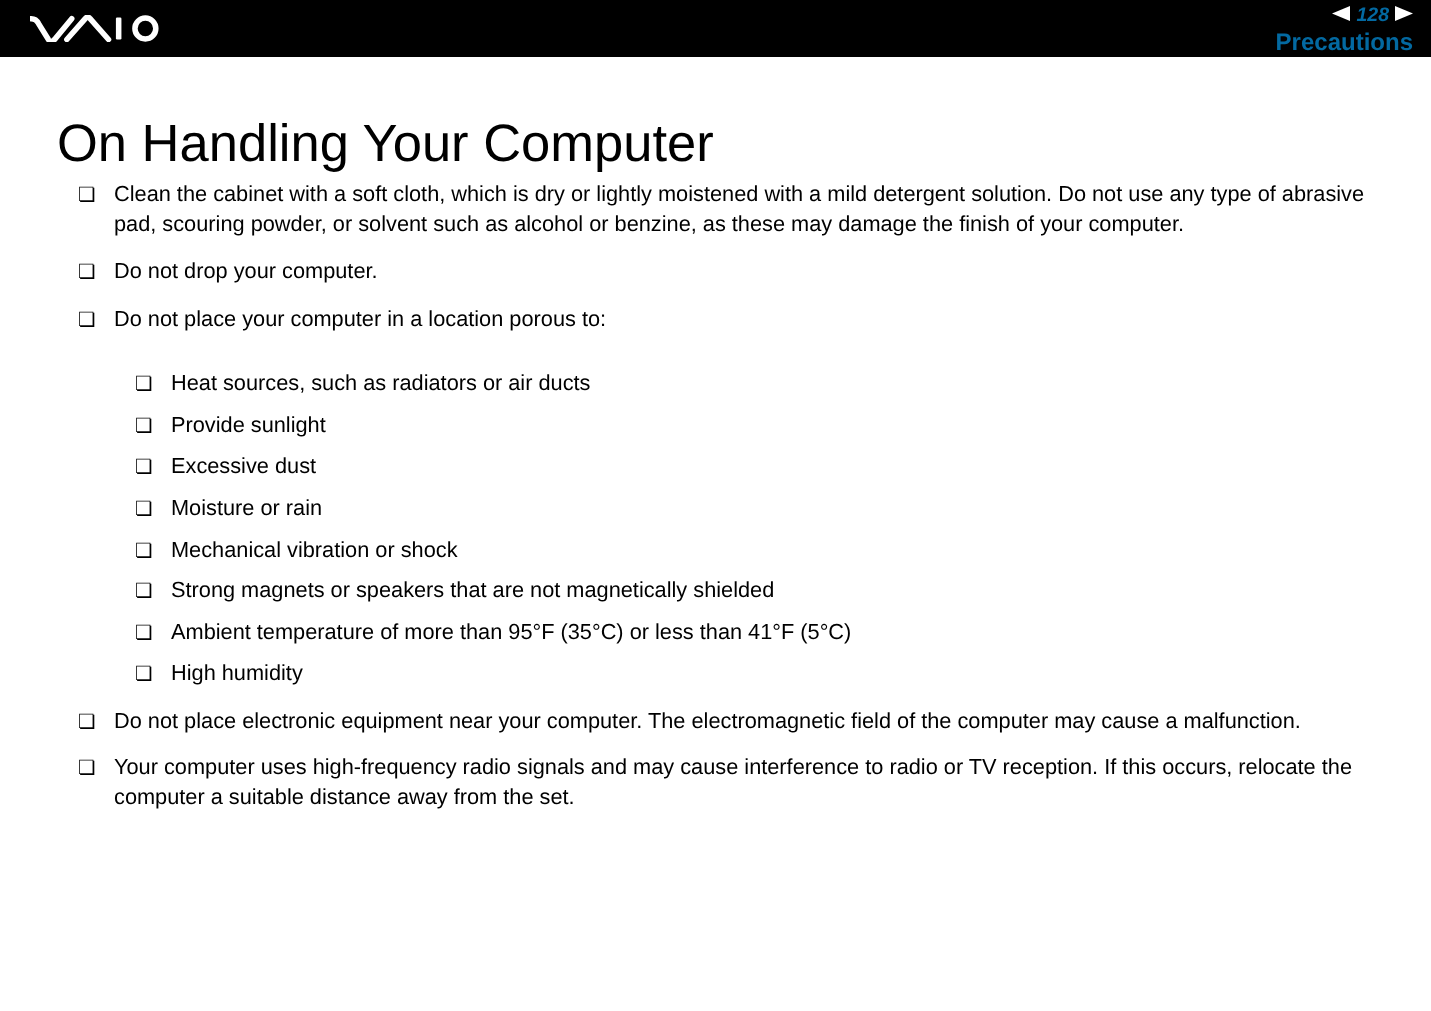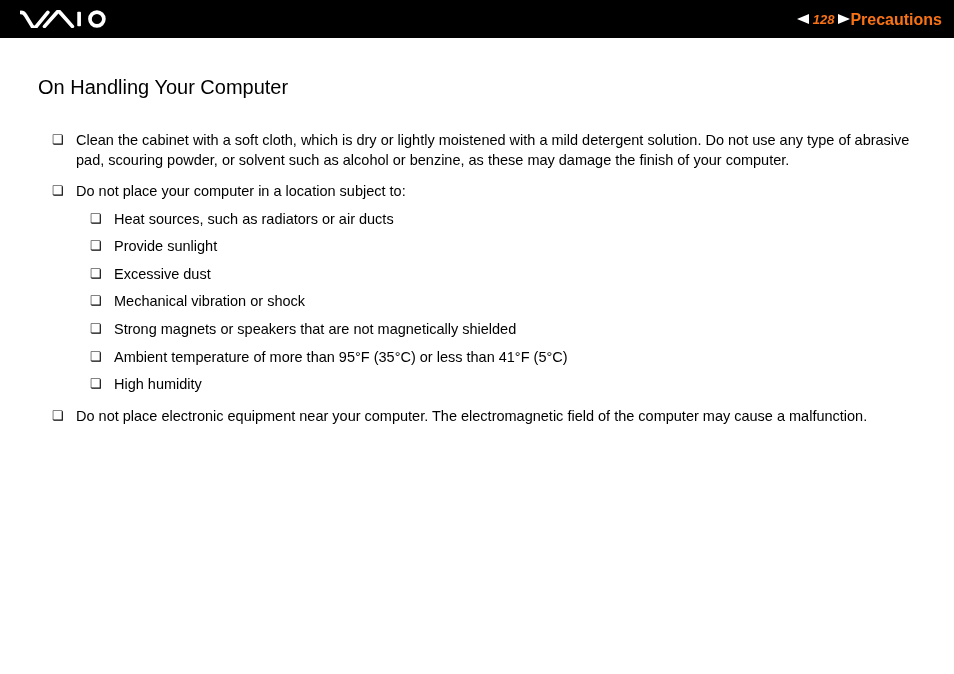--- a/index.html
+++ b/index.html
@@ -20,23 +20,24 @@
     justify-content: space-between;
     padding: 0 12px 0 20px;
   }
   .logo {
     display: flex;
     align-items: center;
   }
   .logo svg { height: 18px; width: 90px; }
   .nav-block {
     text-align: right;
-    color: #f97316;
+    color: #0369a1;
     display: flex;
-    align-items: center;
+    flex-direction: column;
+    align-items: flex-end;
     gap: 0px;
   }
   .pager {
     display: flex;
     align-items: center;
     gap: 4px;
   }
   .page-num {
     font-size: 13px;
     font-weight: bold;
@@ -45,23 +46,23 @@
   .arrow-left, .arrow-right { cursor: pointer; }
   .section-name {
     font-size: 16px;
     font-weight: bold;
     margin-top: 1px;
   }
   .content {
     padding: 38px 38px 0 38px;
   }
   h1 {
-    font-size: 20px;
+    font-size: 35px;
     font-weight: 400;
-    margin-bottom: 32px;
+    margin-bottom: 5px;
   }
   ul.outer {
     list-style: none;
     padding-left: 14px;
   }
   ul.outer > li {
     position: relative;
     padding-left: 24px;
     font-size: 14.5px;
     line-height: 1.35;
@@ -70,21 +71,21 @@
   ul.outer > li::before {
     content: "❏";
     position: absolute;
     left: 0;
     top: 0;
     font-size: 13px;
   }
   ul.inner {
     list-style: none;
     padding-left: 14px;
-    margin-top: 8px;
+    margin-top: 24px;
   }
   ul.inner > li {
     position: relative;
     padding-left: 24px;
     font-size: 14.5px;
     line-height: 1.35;
     margin-bottom: 8px;
   }
   ul.inner > li::before {
     content: "❏";
@@ -121,24 +122,27 @@
       </span>
     </div>
     <div class="section-name">Precautions</div>
   </div>
 </div>
 
 <div class="content">
   <h1>On Handling Your Computer</h1>
   <ul class="outer" id="bullet-list">
       <li><span>Clean the cabinet with a soft cloth, which is dry or lightly moistened with a mild detergent solution. Do not use any type of abrasive pad, scouring powder, or solvent such as alcohol or benzine, as these may damage the finish of your computer.</span></li>
-      <li><span>Do not place your computer in a location subject to:</span><ul class="inner">
+      <li><span>Do not drop your computer.</span></li>
+      <li><span>Do not place your computer in a location porous to:</span><ul class="inner">
           <li>Heat sources, such as radiators or air ducts</li>
           <li>Provide sunlight</li>
           <li>Excessive dust</li>
+          <li>Moisture or rain</li>
           <li>Mechanical vibration or shock</li>
           <li>Strong magnets or speakers that are not magnetically shielded</li>
           <li>Ambient temperature of more than 95°F (35°C) or less than 41°F (5°C)</li>
           <li>High humidity</li>
         </ul></li>
       <li><span>Do not place electronic equipment near your computer. The electromagnetic field of the computer may cause a malfunction.</span></li>
+      <li><span>Your computer uses high-frequency radio signals and may cause interference to radio or TV reception. If this occurs, relocate the computer a suitable distance away from the set.</span></li>
     </ul>
 </div>
 
 </body></html>

